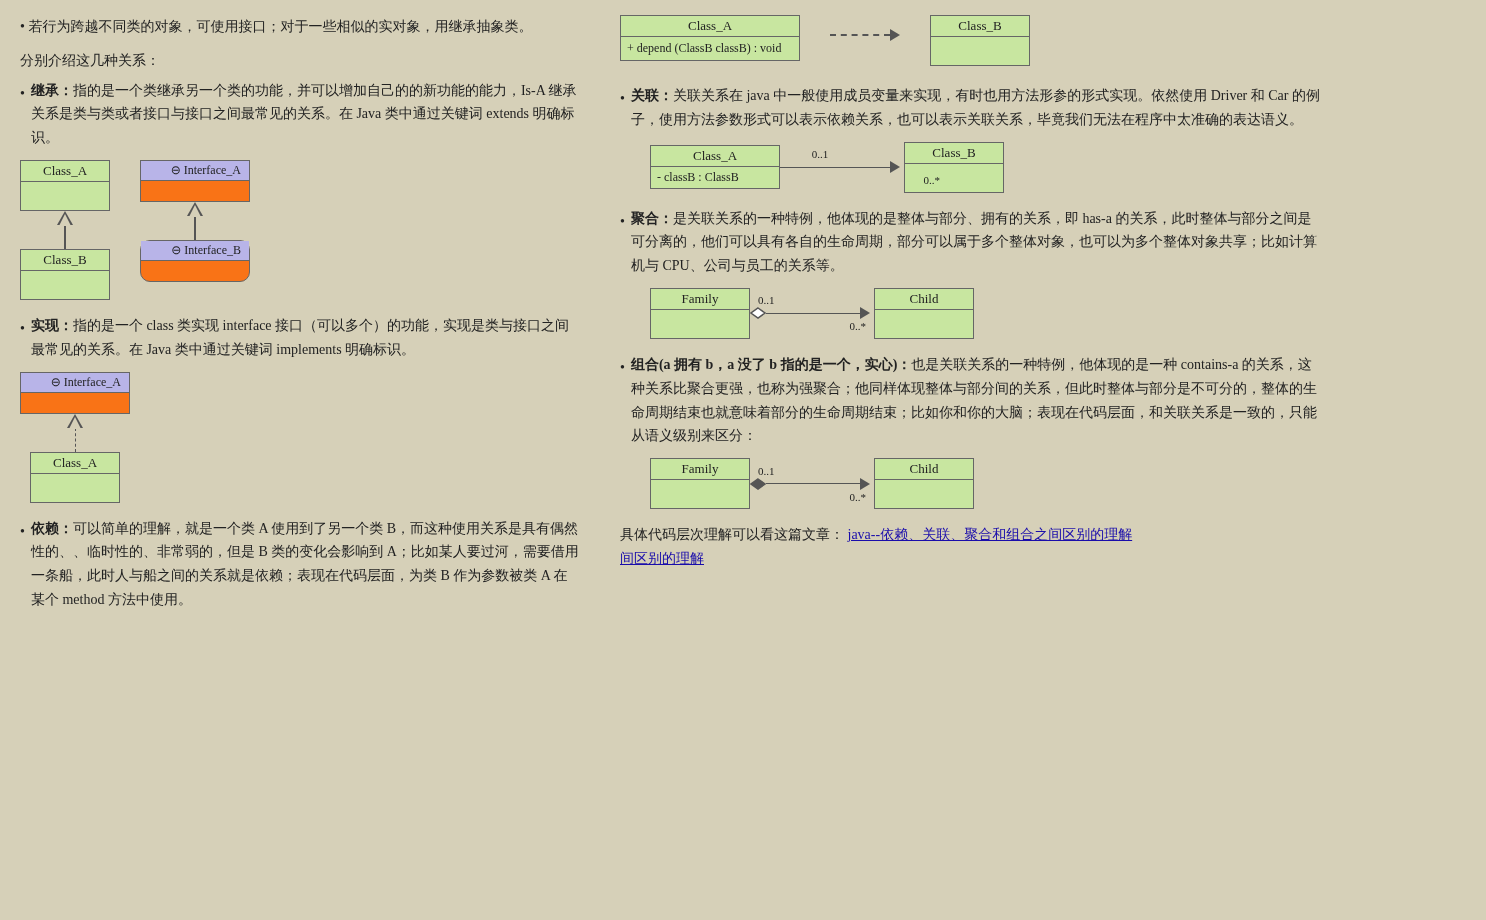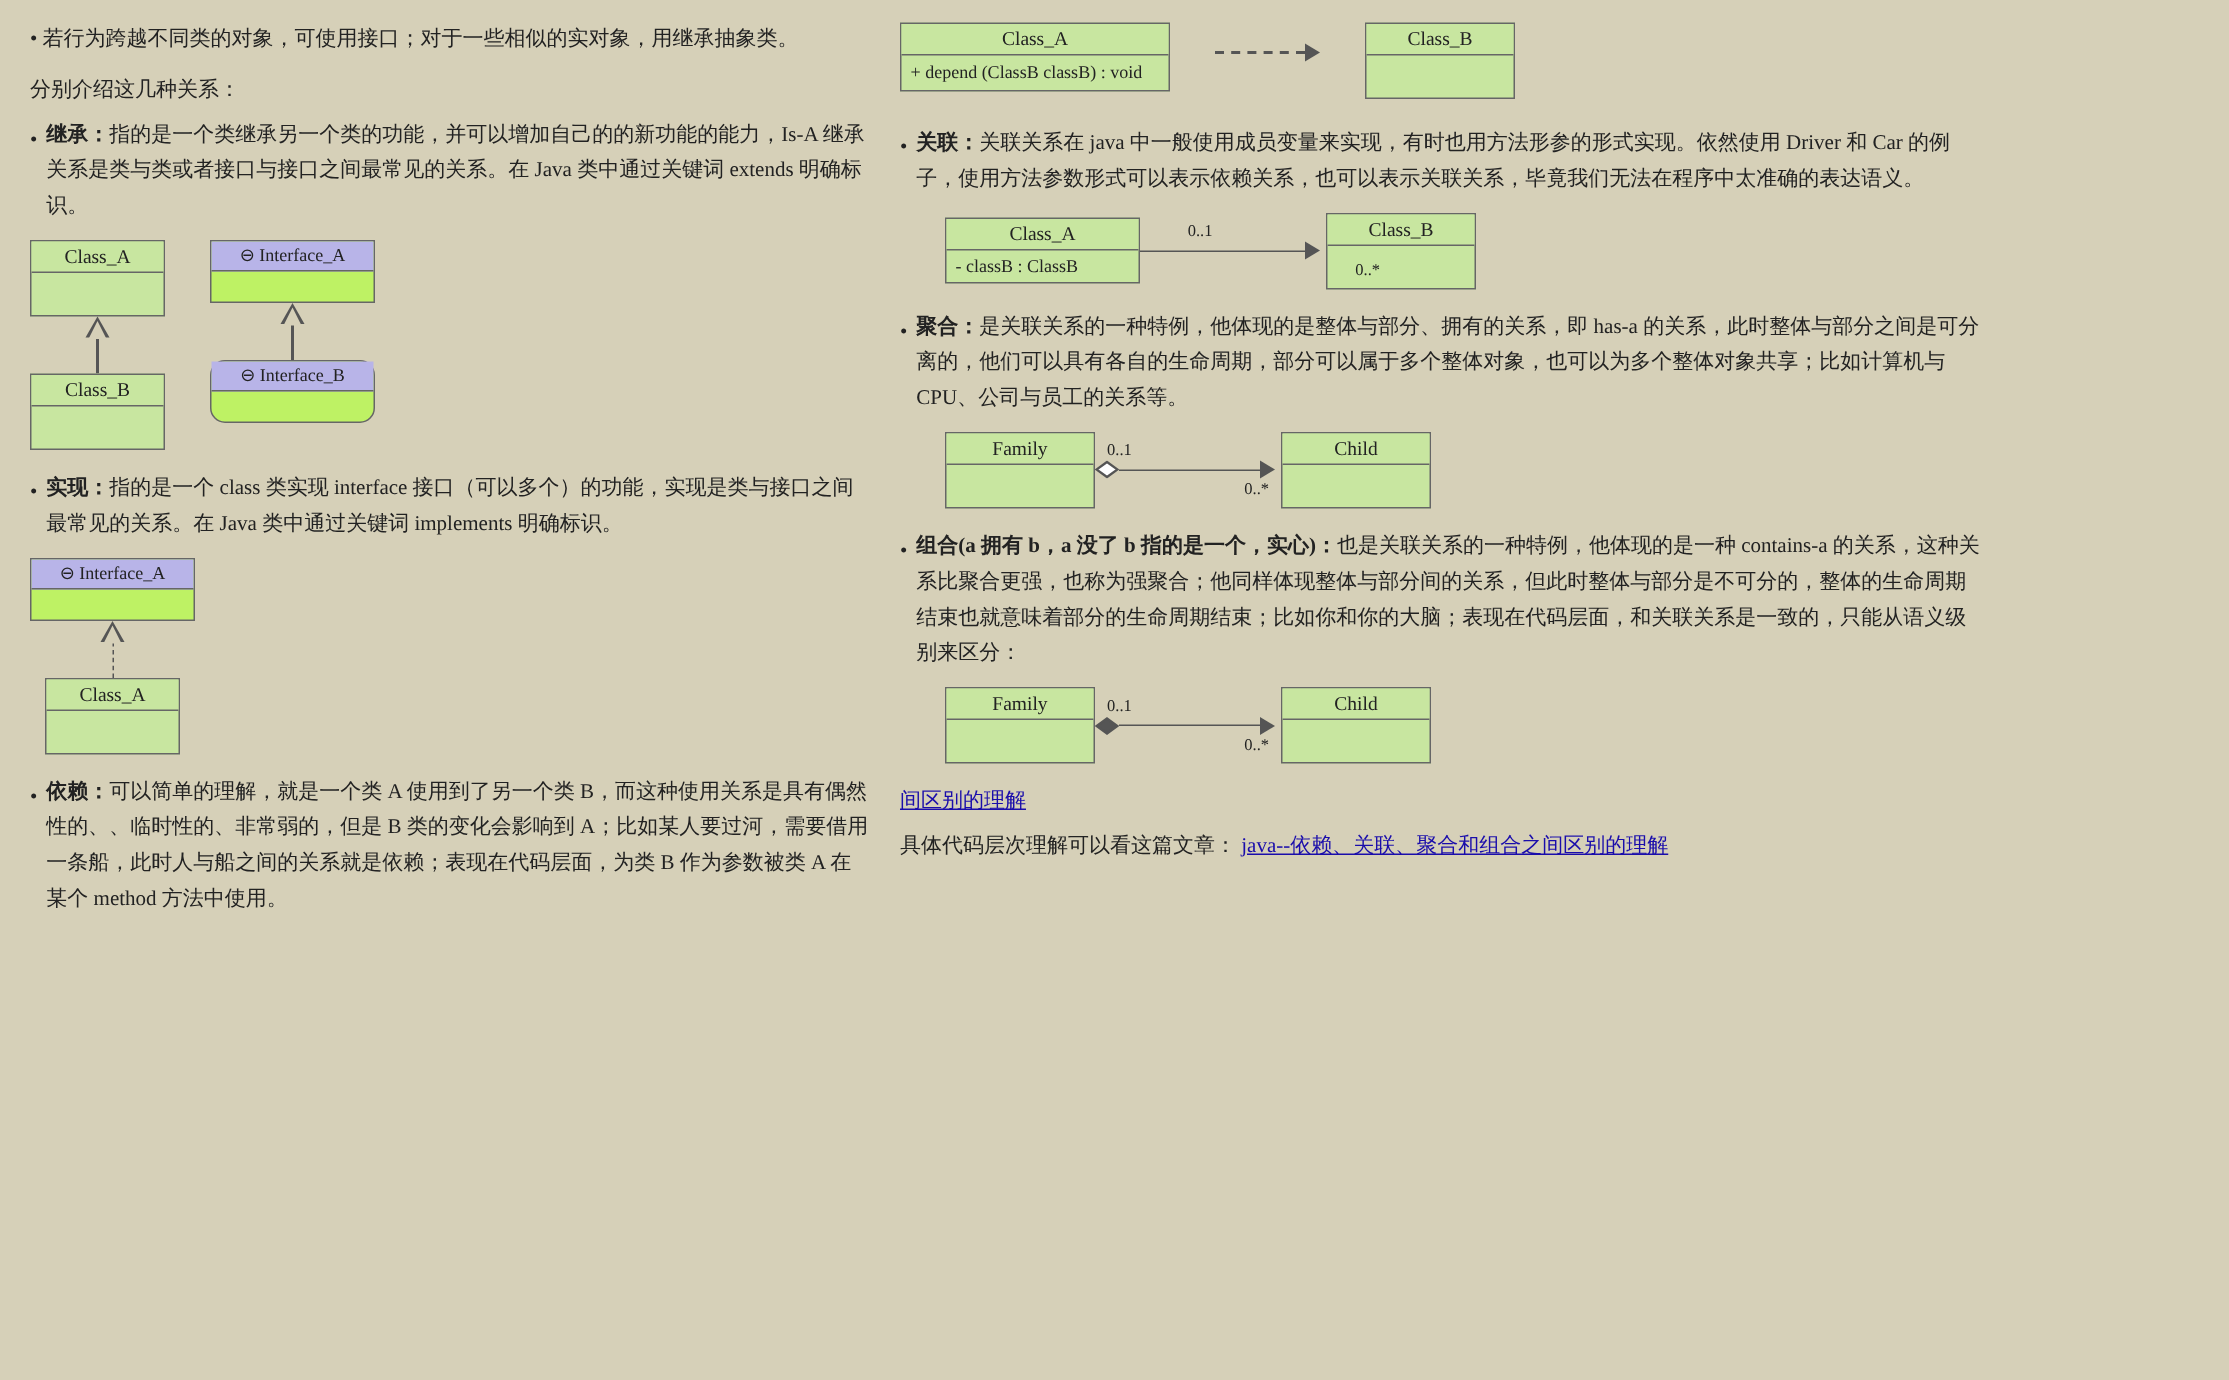--- a/index.html
+++ b/index.html
@@ -8,20 +8,21 @@
       font-family: SimSun, '宋体', serif;
       font-size: 14px;
       color: #222;
       overflow: auto;
     }
     .page-container {
       display: flex;
       width: 1342px;
       min-height: 920px;
       padding: 10px;
+      gap: 20px;
     }
     .left-column {
       flex: 0 0 580px;
       padding: 5px 10px;
     }
     .right-column {
       flex: 1;
       padding: 5px 10px;
     }
     .intro-text {
@@ -76,24 +77,24 @@
       border-bottom: 1.5px solid #666;
       padding: 2px 8px;
       font-size: 13px;
       font-weight: normal;
     }
     .uml-box-body-tall {
       padding: 14px 8px;
       font-size: 12px;
     }
     .uml-interface-box {
-      background: #bef264;
+      background: #f97316;
       border: 1.5px solid #666;
       min-width: 100px;
-      text-align: center;
+      text-align: right;
     }
     .uml-interface-header {
       background: #b8b4e8;
       border-bottom: 1.5px solid #666;
       padding: 2px 8px;
       font-size: 12px;
     }
     .uml-interface-body {
       padding: 10px 8px;
       font-size: 12px;
@@ -334,21 +335,21 @@
           <div style="width:0;height:0;border-top:6px solid transparent;border-bottom:6px solid transparent;border-left:10px solid #555;"></div>
         </div>
         <span style="font-size:11px; margin-right:4px; margin-top:1px; align-self:flex-end;">0..*</span>
       </div>
       <div style="border:1.5px solid #666; background:#c8e6a0; width:100px; margin-left:4px;">
         <div style="background:#c8e6a0; border-bottom:1.5px solid #666; padding:2px 8px; font-size:13px; text-align:center;">Child</div>
         <div style="padding:14px 8px;"></div>
       </div>
     </div>
 
-    <div style="line-height:1.7;">
-      <a class="link-text" href="#">间区别的理解</a>
-    </div>
     <div style="line-height:1.7; margin-top: 6px;">
       <span>具体代码层次理解可以看这篇文章：</span>
       <a class="link-text" href="#">java--依赖、关联、聚合和组合之间区别的理解</a>
     </div>
+    <div style="line-height:1.7;">
+      <a class="link-text" href="#">间区别的理解</a>
+    </div>
   </div>
 </div>
 
 </body></html>

